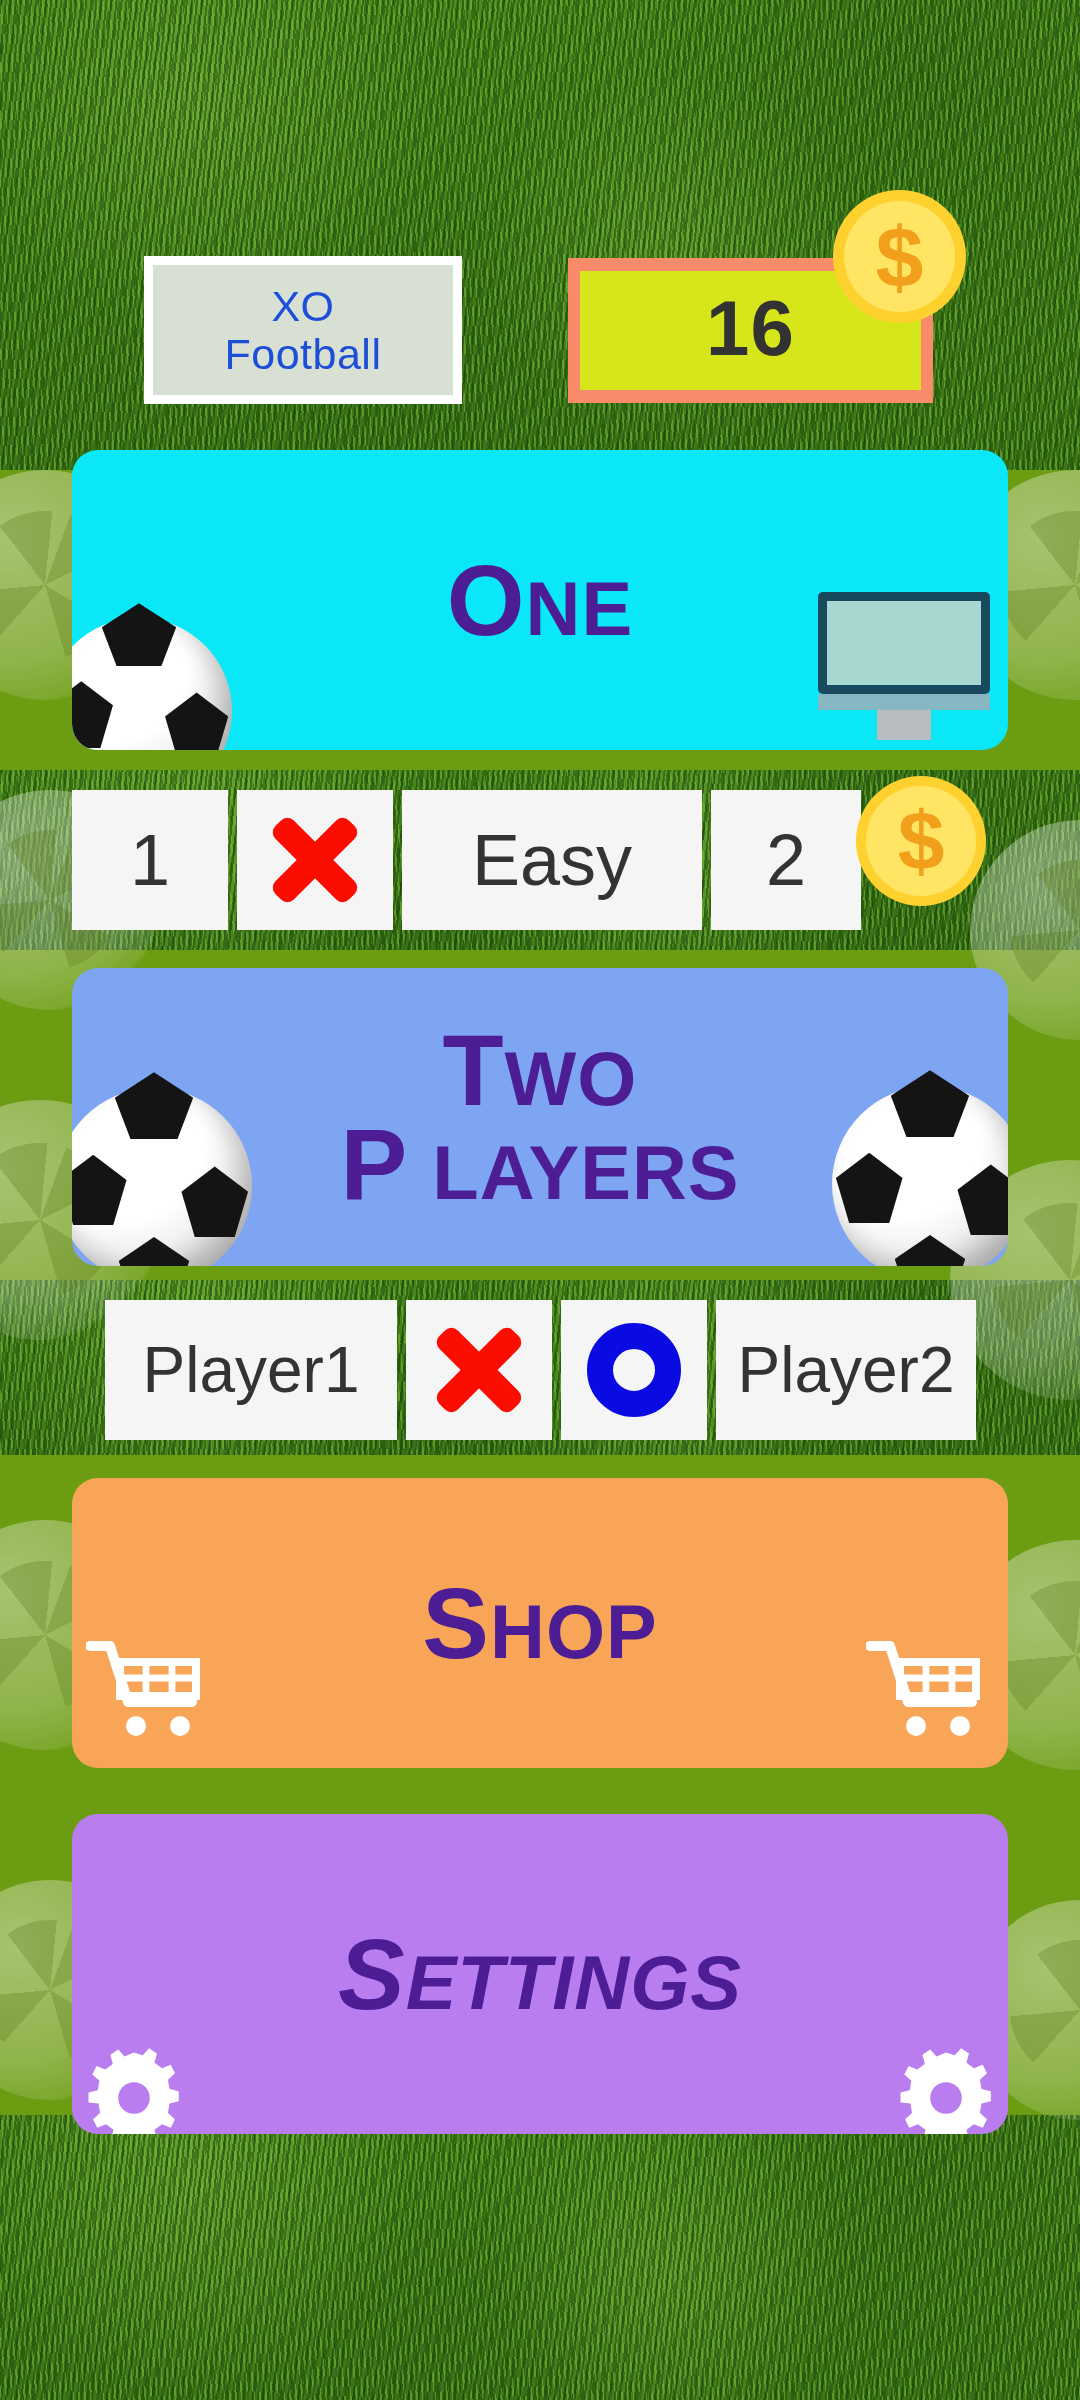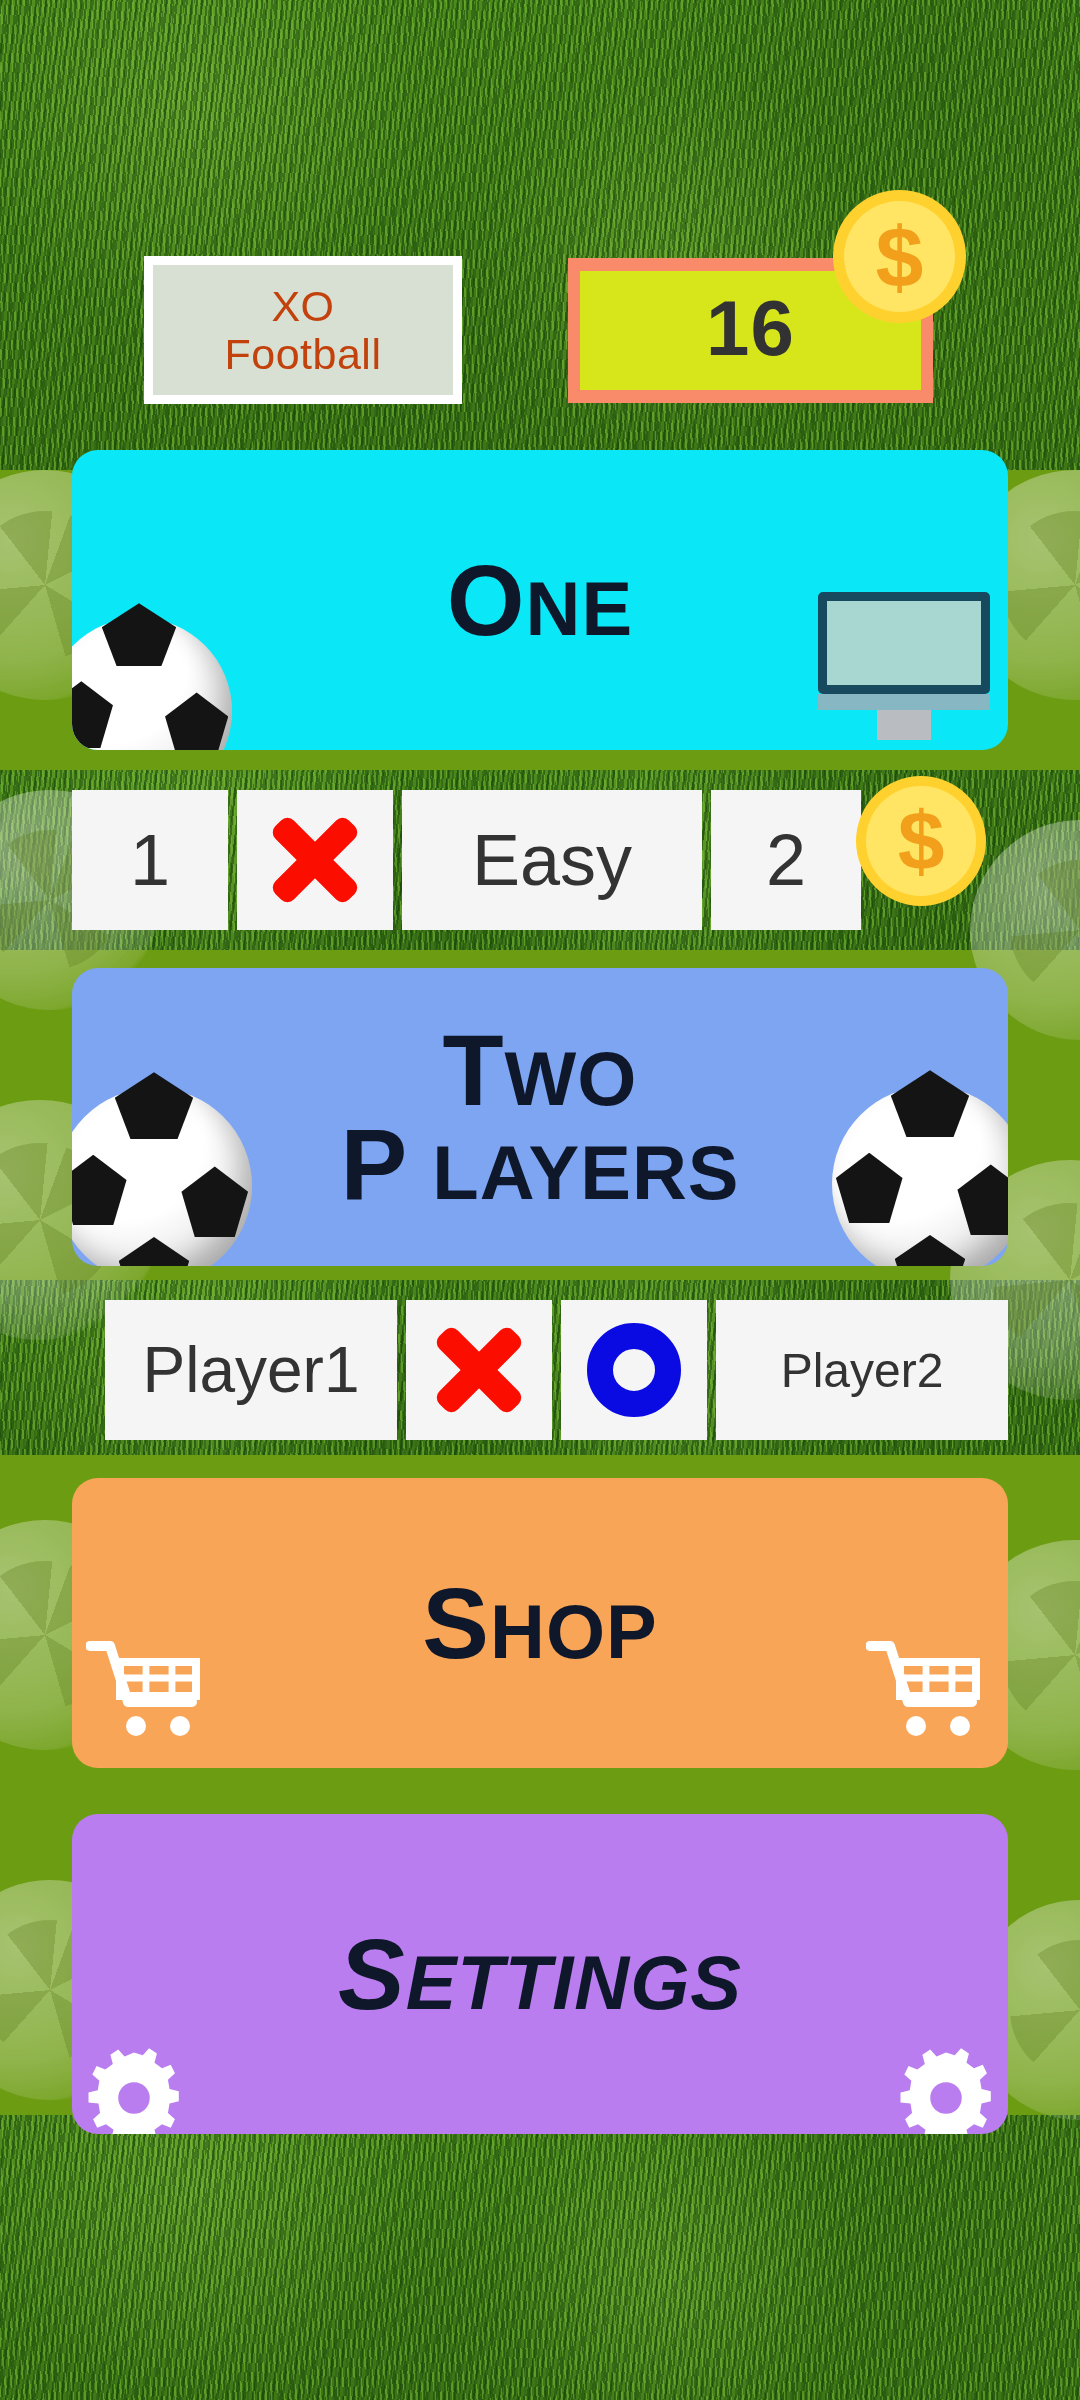--- a/index.html
+++ b/index.html
@@ -56,21 +56,21 @@
   #title-card {
     position:absolute; left:144px; top:256px; width:318px; height:148px;
     background:#ffffff; padding:9px;
   }
   #title-inner {
     width:100%; height:100%;
     background:#d7e0d2;
     display:flex; flex-direction:column; align-items:center; justify-content:center;
     line-height:1.12;
   }
-  #title-inner span { font-size:43px; color:#c2410c; letter-spacing:.5px; }
+  #title-inner span { font-size:43px; color:#1d4ed8; letter-spacing:.5px; }
 
   #coin-counter {
     position:absolute; left:568px; top:258px; width:365px; height:145px;
     background:#f98b6a; padding:13px 12px;
   }
   #coin-inner {
     width:100%; height:100%; background:#d7e61b;
     display:flex; align-items:center; justify-content:center;
   }
   #coin-count { font-size:78px; font-weight:bold; color:#323232; letter-spacing:1px;
@@ -88,21 +88,21 @@
   #header-coin { left:833px; top:190px; width:133px; height:133px; }
   #header-coin .sym { font-size:86px; }
 
   
   .btn {
     position:absolute; left:72px; width:936px;
     border-radius:26px; overflow:hidden;
     display:flex; align-items:center; justify-content:center;
   }
   .btn .label {
-    position:relative; z-index:3; text-align:center; color:#0f172a;
+    position:relative; z-index:3; text-align:center; color:#4c1d95;
     font-weight:bold; line-height:.94; letter-spacing:1px;
   }
   .cap { font-size:100px; }
 
   #btn-one-player { top:450px; height:300px; background:#0ae8f8; }
   #btn-two-players { top:968px; height:298px; background:#7da5f2; }
   #btn-shop { top:1478px; height:290px; background:#f8a557; }
   #btn-settings { top:1814px; height:320px; background:#b97df0;font-style:italic; }
 
   
@@ -156,21 +156,21 @@
   #row-difficulty { top:790px; height:140px; }
   #row-difficulty .c-num { width:156px; font-size:72px; }
   #row-difficulty .c-x { width:156px; }
   #row-difficulty .c-diff { width:300px; font-size:72px; }
   #row-difficulty .c-num2 { width:150px; font-size:72px; }
 
   #row-players { top:1300px; height:140px;margin-left:33px; }
   #row-players .c-p1 { width:292px; font-size:64px; }
   #row-players .c-x2 { width:146px; }
   #row-players .c-o { width:146px; }
-  #row-players .c-p2 { width:292px; font-size:48px; }
+  #row-players .c-p2 { width:260px; font-size:64px; }
 
   
   .xmark { position:relative; width:86px; height:86px; }
   .xmark i { position:absolute; left:50%; top:50%; width:26px; height:104px;
              background:#fb0d00; border-radius:9px; }
   .xmark i:first-child { transform:translate(-50%,-50%) rotate(45deg); }
   .xmark i:last-child  { transform:translate(-50%,-50%) rotate(-45deg); }
 
   
   .omark { width:94px; height:94px; border-radius:50%;

